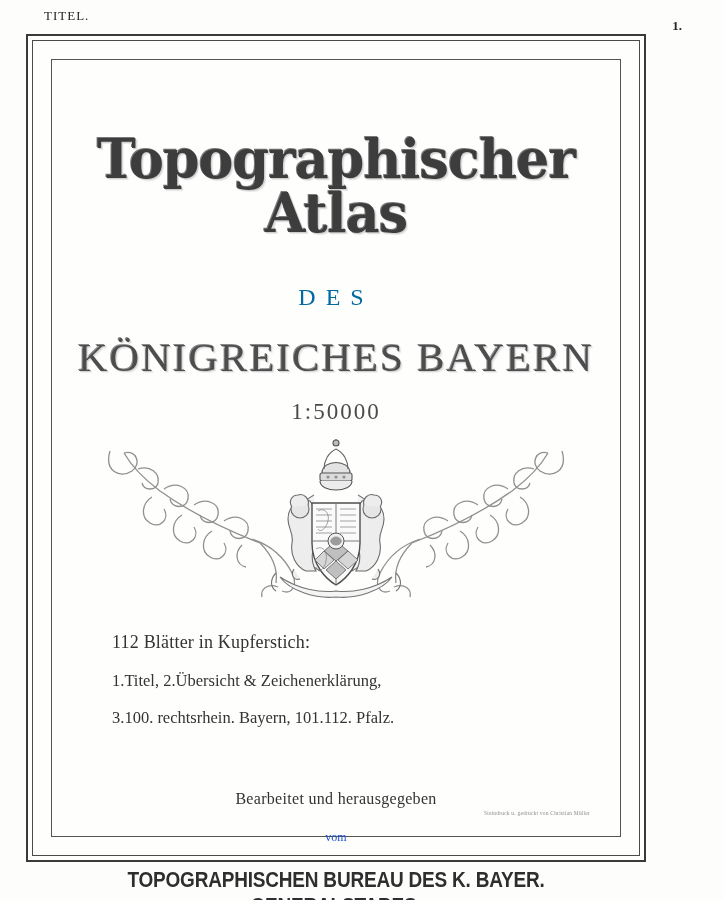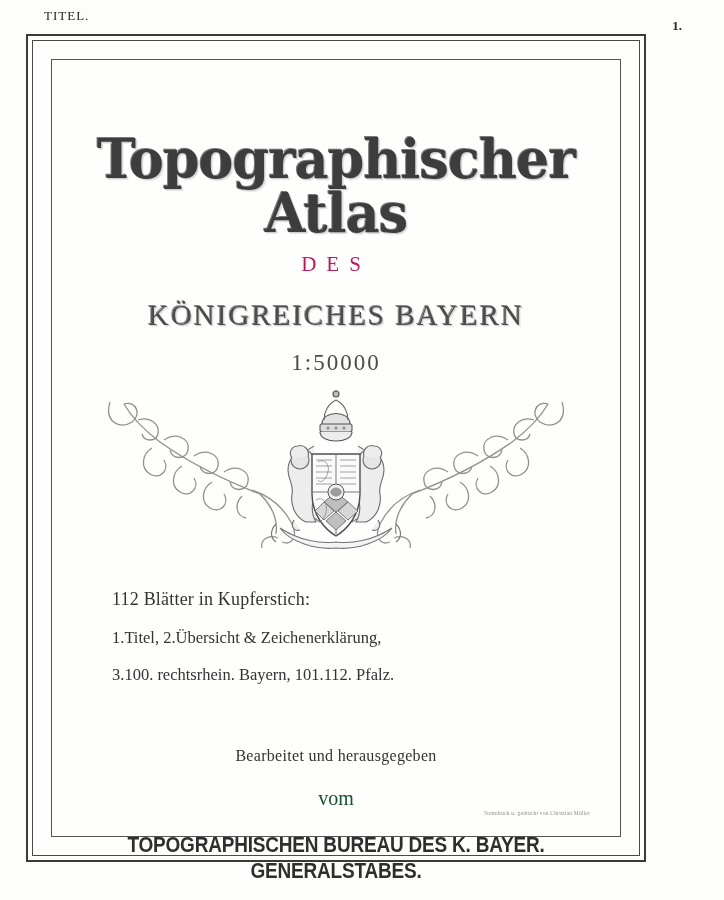--- a/index.html
+++ b/index.html
@@ -91,31 +91,31 @@
     color: #3d3d3d;
     text-shadow:
       1px 1px 0 #cfcfcf,
       2px 2px 1px #e6e6e6,
       -1px -1px 0 #7a7a7a;
     transform: scaleX(0.97);
   }
 
   .sub-des {
     text-align: center;
-    margin-top: 12px;
-    font-size: 21px;
+    margin-top: 44px;
+    font-size: 24px;
     letter-spacing: 10px;
-    color: #be185d;
+    color: #0369a1;
     font-family: "Liberation Serif", serif;
   }
 
   .title-kingdom {
     text-align: center;
     margin-top: 22px;
-    font-size: 29px;
+    font-size: 41px;
     letter-spacing: 2px;
     color: #4d4d4d;
     font-family: "Liberation Serif", serif;
     text-shadow:
       1px 1px 0 #d4d4d4,
       2px 2px 1px #ededed,
       -1px -1px 0 #8a8a8a;
   }
 
   .scale {
@@ -148,21 +148,21 @@
     left: 50%;
     top: 6px;
     margin-left: -100px;
     width: 200px;
     height: 180px;
   }
 
   
   .cols {
     position: relative;
-    margin-top: 18px;
+    margin-top: 12px;
     display: flex;
     justify-content: space-between;
     padding: 0 34px;
     box-sizing: border-box;
   }
   .col {
     width: 48%;
   }
   .col.left { text-align: left; }
   .col.right { text-align: center; }
@@ -180,22 +180,22 @@
   .imprint {
     margin-top: 44px;
     text-align: center;
   }
   .imprint .line1 {
     font-size: 16px;
     color: #333;
     letter-spacing: 0.3px;
   }
   .imprint .line2 {
-    font-size: 20px;
-    color: #14532d;
+    font-size: 12px;
+    color: #1d4ed8;
     margin-top: 22px;
   }
   .imprint .line3 {
     font-size: 19px;
     margin-top: 22px;
     color: #2e2e2e;
     font-family: "Liberation Sans", sans-serif;
     font-weight: bold;
     letter-spacing: -0.2px;
     transform: scaleY(1.18);

